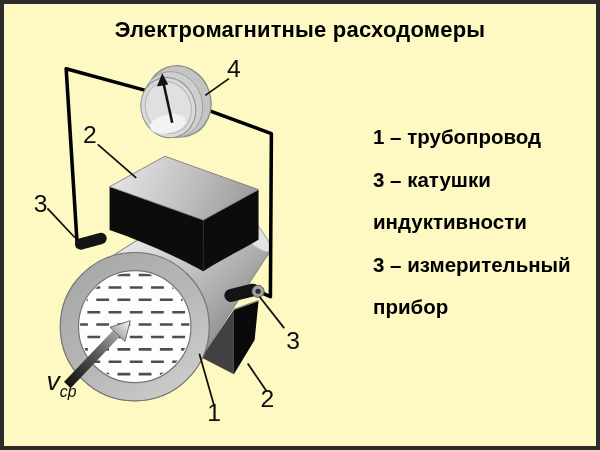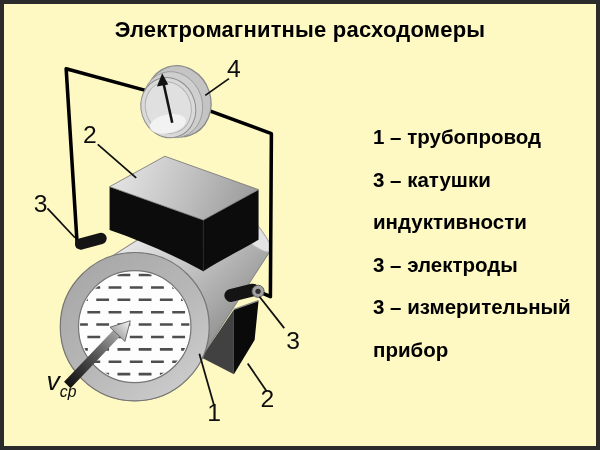--- a/index.html
+++ b/index.html
@@ -147,17 +147,16 @@
       <text x="37" y="212">3</text>
       <text x="293" y="351">3</text>
       <text x="267" y="410">2</text>
       <text x="213" y="425">1</text>
     </g>
   </svg>
 
   <div class="legend">
     <div class="legend-item">1 – трубопровод</div>
     <div class="legend-item">3 – катушки индуктивности</div>
-    <div class="legend-item">3 – электроды</div>
     <div class="legend-item">3 – измерительный прибор</div>
   </div>
 
 </div>
 
 </body></html>

